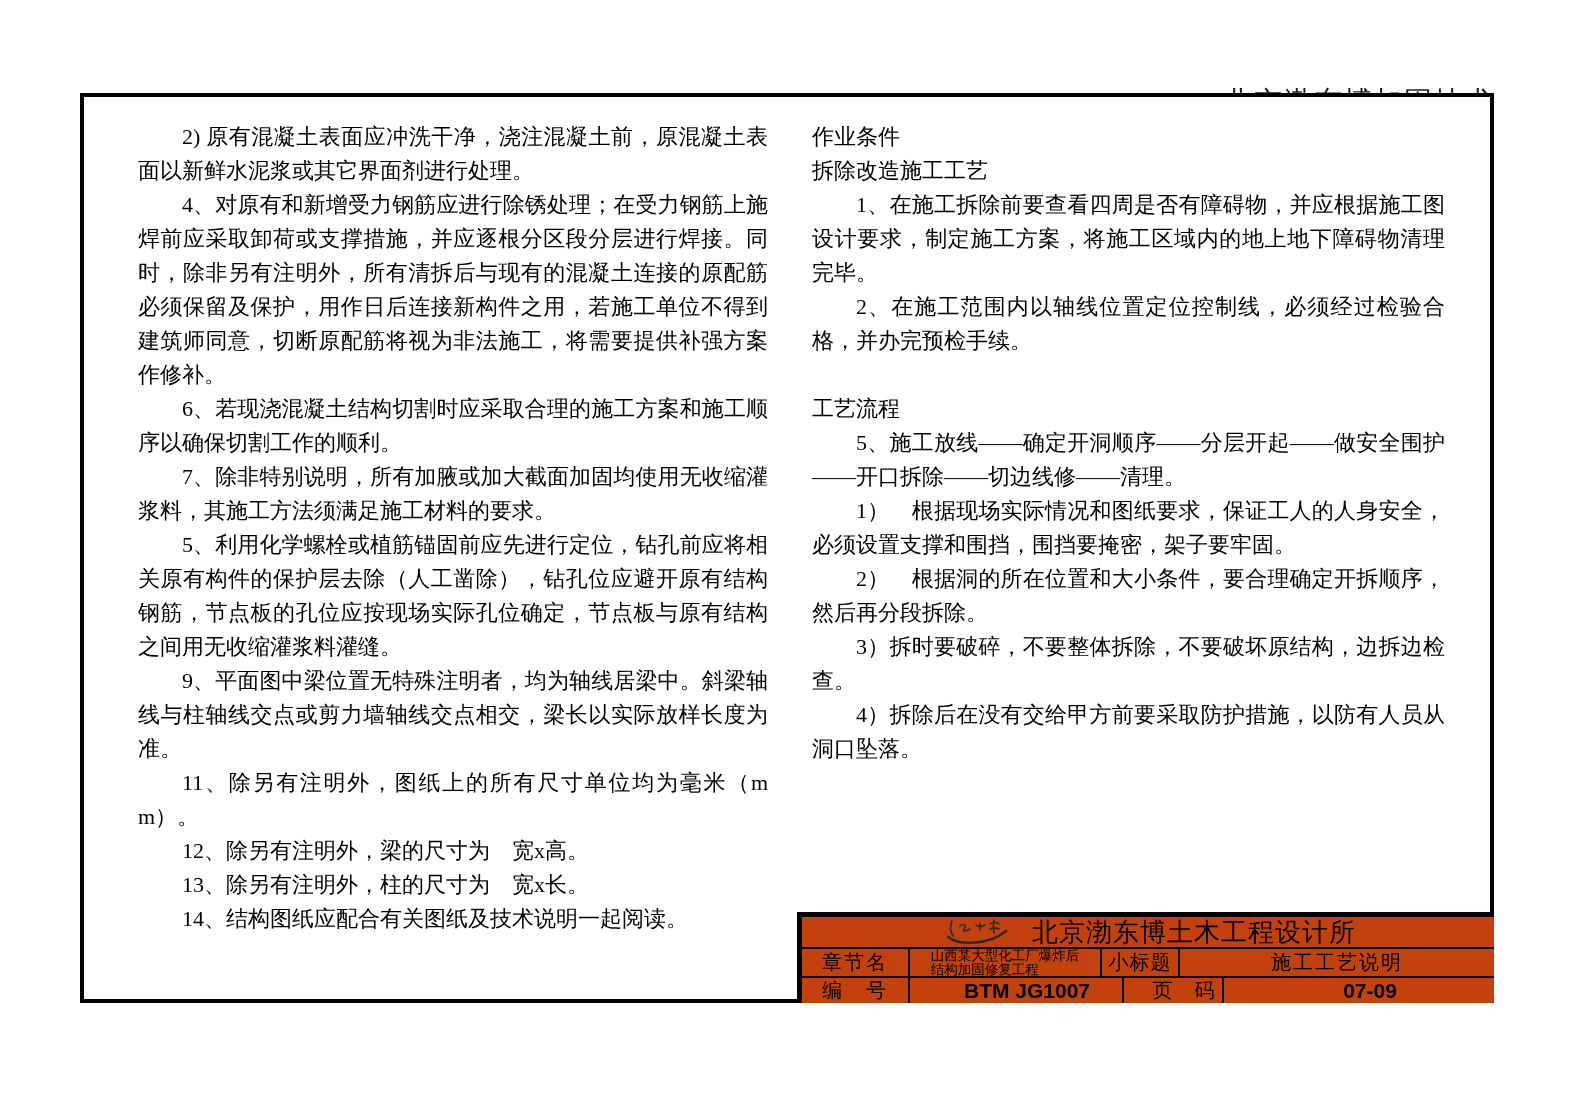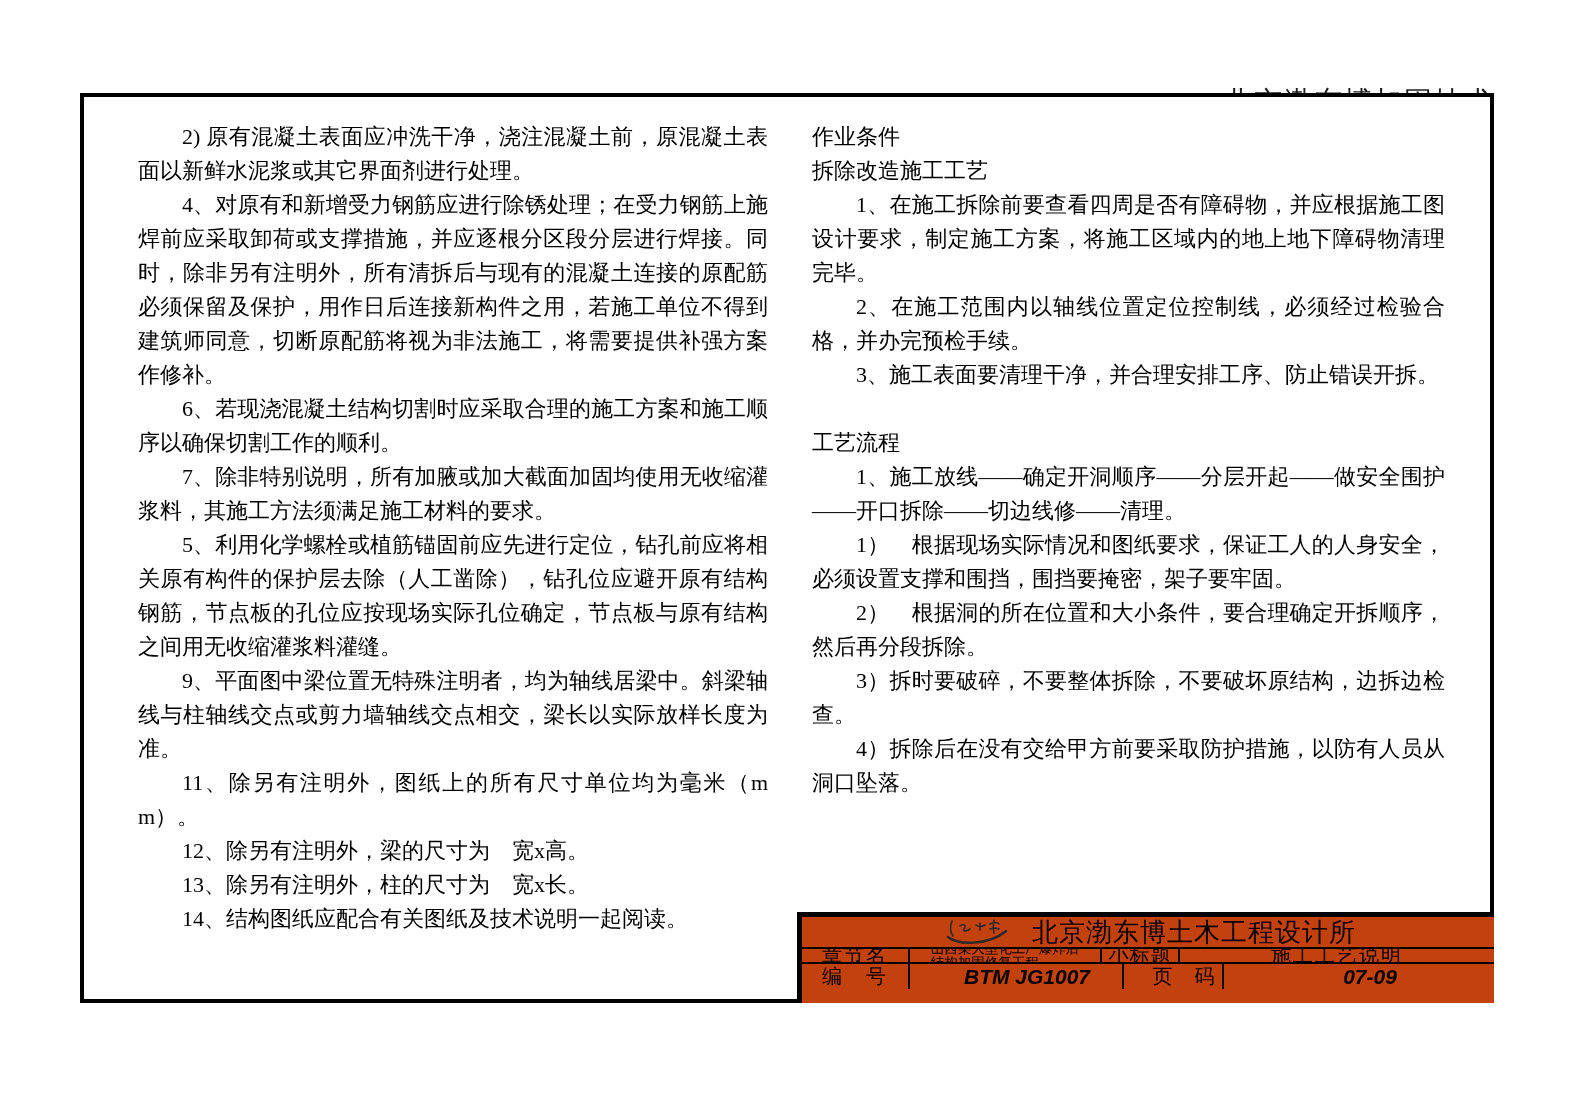--- a/index.html
+++ b/index.html
@@ -72,21 +72,21 @@
     font-size: 26px;
     letter-spacing: 1px;
     white-space: nowrap;
   }
   .logo-wrap { width: 78px; height: 30px; display: flex; align-items: center; }
   .tb-row2, .tb-row3 {
     border-top: 2px solid #000;
     display: flex;
     box-sizing: border-box;
   }
-  .tb-row2 { height: 15px; }
+  .tb-row2 { height: 29px; }
   .tb-row3 { height: 27px; gap: 22px; }
   .tb-cell {
     box-sizing: border-box;
     display: flex;
     align-items: center;
     justify-content: center;
     overflow: hidden;
   }
   .tb-c1 { width: 108px; border-right: 2px solid #000; font-size: 20px; letter-spacing: 2px; }
   .tb-c2 { width: 192px; border-right: 2px solid #000; }
@@ -95,21 +95,20 @@
   .project-name {
     font-size: 13.5px;
     line-height: 14px;
     white-space: nowrap;
   }
   .code-text {
     font-family: "Liberation Sans", sans-serif;
     font-weight: bold;
     font-size: 21px;
     white-space: nowrap;
-    font-style: italic;
   }
   .subtitle-text { font-size: 20px; letter-spacing: 2px; white-space: nowrap; }
 </style>
 </head>
 <body>
 
 <div class="brand-header">北京渤东博加固技术</div>
 
 <div class="main-frame"></div>
 
@@ -124,24 +123,23 @@
   <p class="body-para">12、除另有注明外，梁的尺寸为　宽x高。</p>
   <p class="body-para">13、除另有注明外，柱的尺寸为　宽x长。</p>
   <p class="body-para">14、结构图纸应配合有关图纸及技术说明一起阅读。</p>
 </div>
 
 <div class="col col-right">
   <p class="heading-para">作业条件</p>
   <p class="heading-para">拆除改造施工工艺</p>
   <p class="body-para">1、在施工拆除前要查看四周是否有障碍物，并应根据施工图设计要求，制定施工方案，将施工区域内的地上地下障碍物清理完毕。</p>
   <p class="body-para">2、在施工范围内以轴线位置定位控制线，必须经过检验合格，并办完预检手续。</p>
-  <p class="body-para">3、施工表面要清理干净，并合理安排工序、防止错误开拆。</p>
   <div class="blank-line"></div>
   <p class="heading-para">工艺流程</p>
-  <p class="body-para">1、施工放线——确定开洞顺序——分层开起——做安全围护——开口拆除——切边线修——清理。</p>
+  <p class="body-para">5、施工放线——确定开洞顺序——分层开起——做安全围护——开口拆除——切边线修——清理。</p>
   <p class="body-para">1）　根据现场实际情况和图纸要求，保证工人的人身安全，必须设置支撑和围挡，围挡要掩密，架子要牢固。</p>
   <p class="body-para">2）　根据洞的所在位置和大小条件，要合理确定开拆顺序，然后再分段拆除。</p>
   <p class="body-para">3）拆时要破碎，不要整体拆除，不要破坏原结构，边拆边检查。</p>
   <p class="body-para">4）拆除后在没有交给甲方前要采取防护措施，以防有人员从洞口坠落。</p>
 </div>
 
 <div class="title-block">
   <div class="tb-row1">
     <span class="logo-wrap">
       <svg width="78" height="30" viewBox="0 0 78 30" xmlns="http://www.w3.org/2000/svg">

